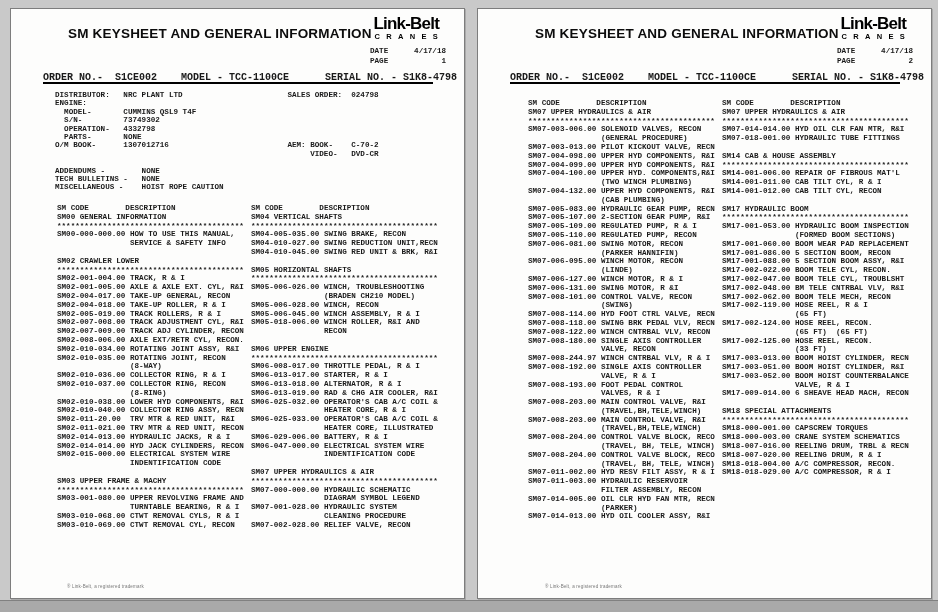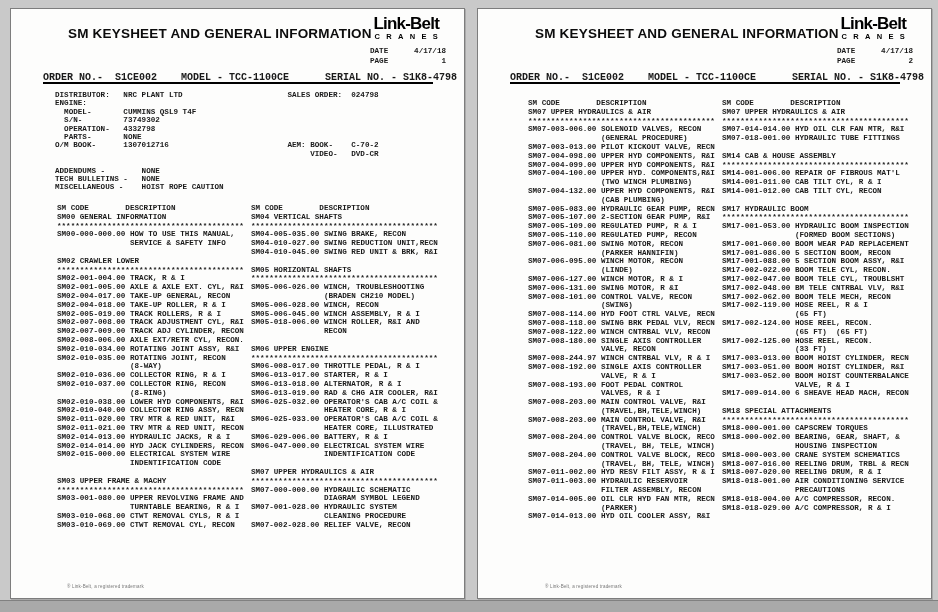--- a/index.html
+++ b/index.html
@@ -142,21 +142,21 @@
           </div>
           <div class="entry">
             <span class="code">SM02-010-038.00</span>
             <span class="desc">LOWER HYD COMPONENTS, R&amp;I</span>
           </div>
           <div class="entry">
             <span class="code">SM02-010-040.00</span>
             <span class="desc">COLLECTOR RING ASSY, RECN</span>
           </div>
           <div class="entry">
-            <span class="code">SM02-011-020.00</span>
+            <span class="code">SM02-011-20.00</span>
             <span class="desc">TRV MTR &amp; RED UNIT, R&amp;I</span>
           </div>
           <div class="entry">
             <span class="code">SM02-011-021.00</span>
             <span class="desc">TRV MTR &amp; RED UNIT, RECON</span>
           </div>
           <div class="entry">
             <span class="code">SM02-014-013.00</span>
             <span class="desc">HYDRAULIC JACKS, R &amp; I</span>
           </div>
@@ -549,40 +549,30 @@
           </div>
         </div>
         <div class="sect gap">
           <div class="pline">SM18 SPECIAL ATTACHMENTS</div>
           <div class="pline">*****************************************</div>
           <div class="entry">
             <span class="code">SM18-000-001.00</span>
             <span class="desc">CAPSCREW TORQUES</span>
           </div>
           <div class="entry">
-            <span class="code">SM18-000-002.00</span>
-            <span class="desc">BEARING, GEAR, SHAFT, &amp;
-HOUSING INSPECTION</span>
-          </div>
-          <div class="entry">
             <span class="code">SM18-000-003.00</span>
             <span class="desc">CRANE SYSTEM SCHEMATICS</span>
           </div>
           <div class="entry">
             <span class="code">SM18-007-016.00</span>
             <span class="desc">REELING DRUM, TRBL &amp; RECN</span>
           </div>
           <div class="entry">
             <span class="code">SM18-007-020.00</span>
             <span class="desc">REELING DRUM, R &amp; I</span>
-          </div>
-          <div class="entry">
-            <span class="code">SM18-018-001.00</span>
-            <span class="desc">AIR CONDITIONING SERVICE
-PRECAUTIONS</span>
           </div>
           <div class="entry">
             <span class="code">SM18-018-004.00</span>
             <span class="desc">A/C COMPRESSOR, RECON.</span>
           </div>
           <div class="entry">
             <span class="code">SM18-018-029.00</span>
             <span class="desc">A/C COMPRESSOR, R &amp; I</span>
           </div>
         </div>

